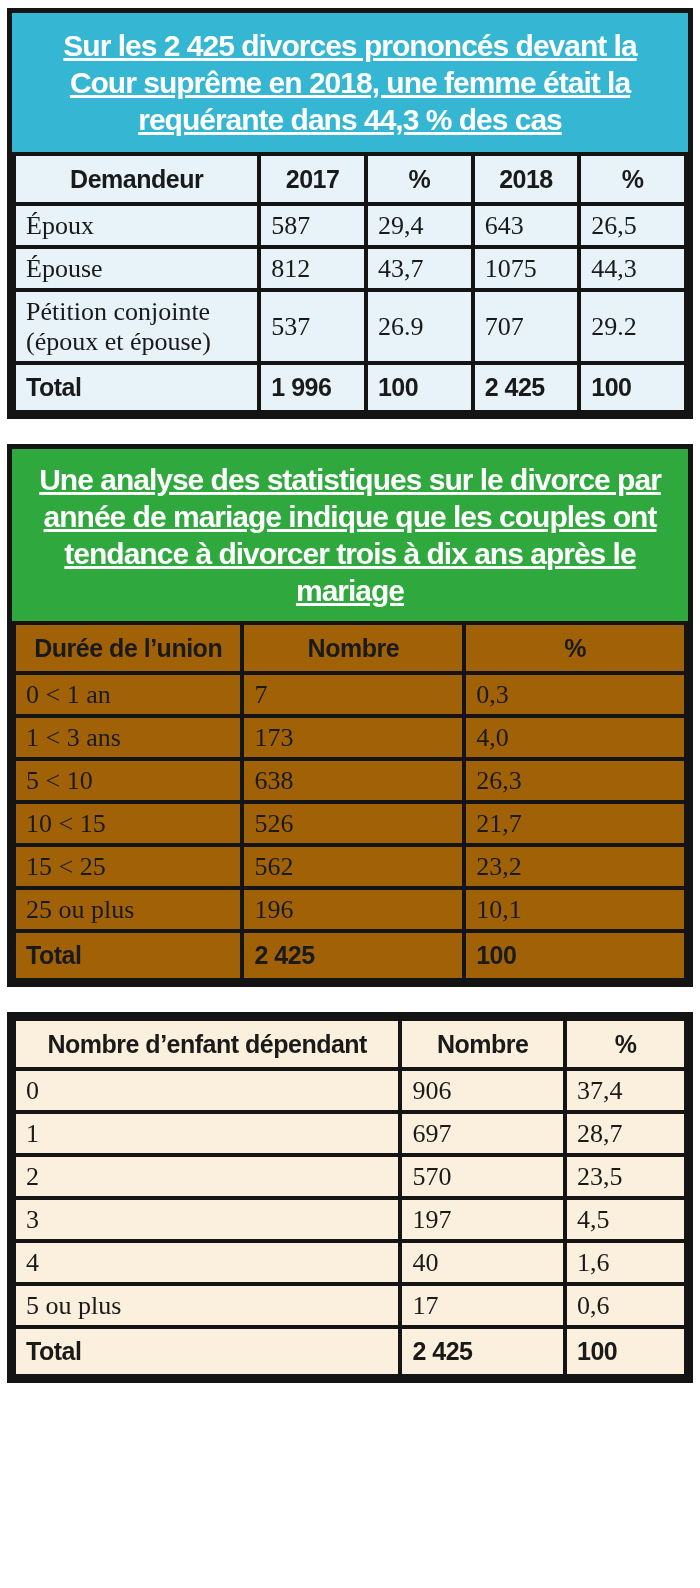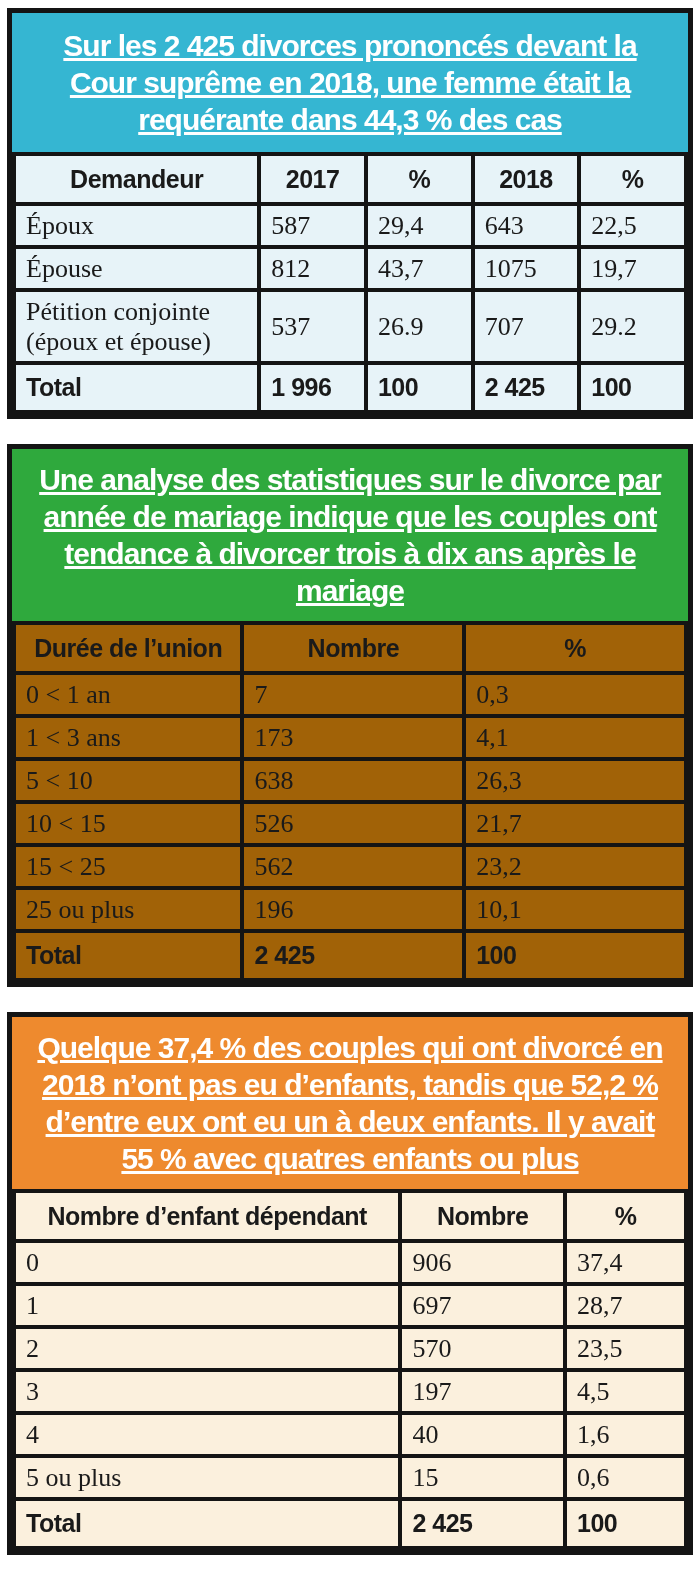--- a/index.html
+++ b/index.html
@@ -84,28 +84,28 @@
             <th>2018</th>
             <th>%</th>
           </tr>
         </thead>
         <tbody>
           <tr>
             <td>Époux</td>
             <td>587</td>
             <td>29,4</td>
             <td>643</td>
-            <td>22,5</td>
+            <td>26,5</td>
           </tr>
           <tr>
             <td>Épouse</td>
             <td>812</td>
             <td>43,7</td>
             <td>1075</td>
-            <td>19,7</td>
+            <td>44,3</td>
           </tr>
           <tr>
             <td>Pétition conjointe (époux et épouse)</td>
             <td>537</td>
             <td>26.9</td>
             <td>707</td>
             <td>29.2</td>
           </tr>
           <tr class="total">
             <td>Total</td>
@@ -135,21 +135,21 @@
         </thead>
         <tbody>
           <tr>
             <td>0 &lt; 1 an</td>
             <td>7</td>
             <td>0,3</td>
           </tr>
           <tr>
             <td>1 &lt; 3 ans</td>
             <td>173</td>
-            <td>4,1</td>
+            <td>4,0</td>
           </tr>
           <tr>
             <td>5 &lt; 10</td>
             <td>638</td>
             <td>26,3</td>
           </tr>
           <tr>
             <td>10 &lt; 15</td>
             <td>526</td>
             <td>21,7</td>
@@ -167,21 +167,20 @@
           <tr class="total">
             <td>Total</td>
             <td>2 425</td>
             <td>100</td>
           </tr>
         </tbody>
       </table>
   </section>
 
   <section class="block">
-    <header class="band band-3" style="background: rgb(238, 138, 46);">Quelque 37,4 % des couples qui ont divorcé en 2018 n’ont pas eu d’enfants, tandis que 52,2 % d’entre eux ont eu un à deux enfants. Il y avait 55 % avec quatres enfants ou plus</header>
     <table class="tbl-3" style="background: rgb(251, 240, 221);">
         <colgroup>
           <col class="c0">
           <col class="c1">
           <col class="c2">
         </colgroup>
         <thead>
           <tr>
             <th>Nombre d’enfant dépendant</th>
             <th>Nombre</th>
@@ -209,21 +208,21 @@
             <td>197</td>
             <td>4,5</td>
           </tr>
           <tr>
             <td>4</td>
             <td>40</td>
             <td>1,6</td>
           </tr>
           <tr>
             <td>5 ou plus</td>
-            <td>15</td>
+            <td>17</td>
             <td>0,6</td>
           </tr>
           <tr class="total">
             <td>Total</td>
             <td>2 425</td>
             <td>100</td>
           </tr>
         </tbody>
       </table>
   </section>

